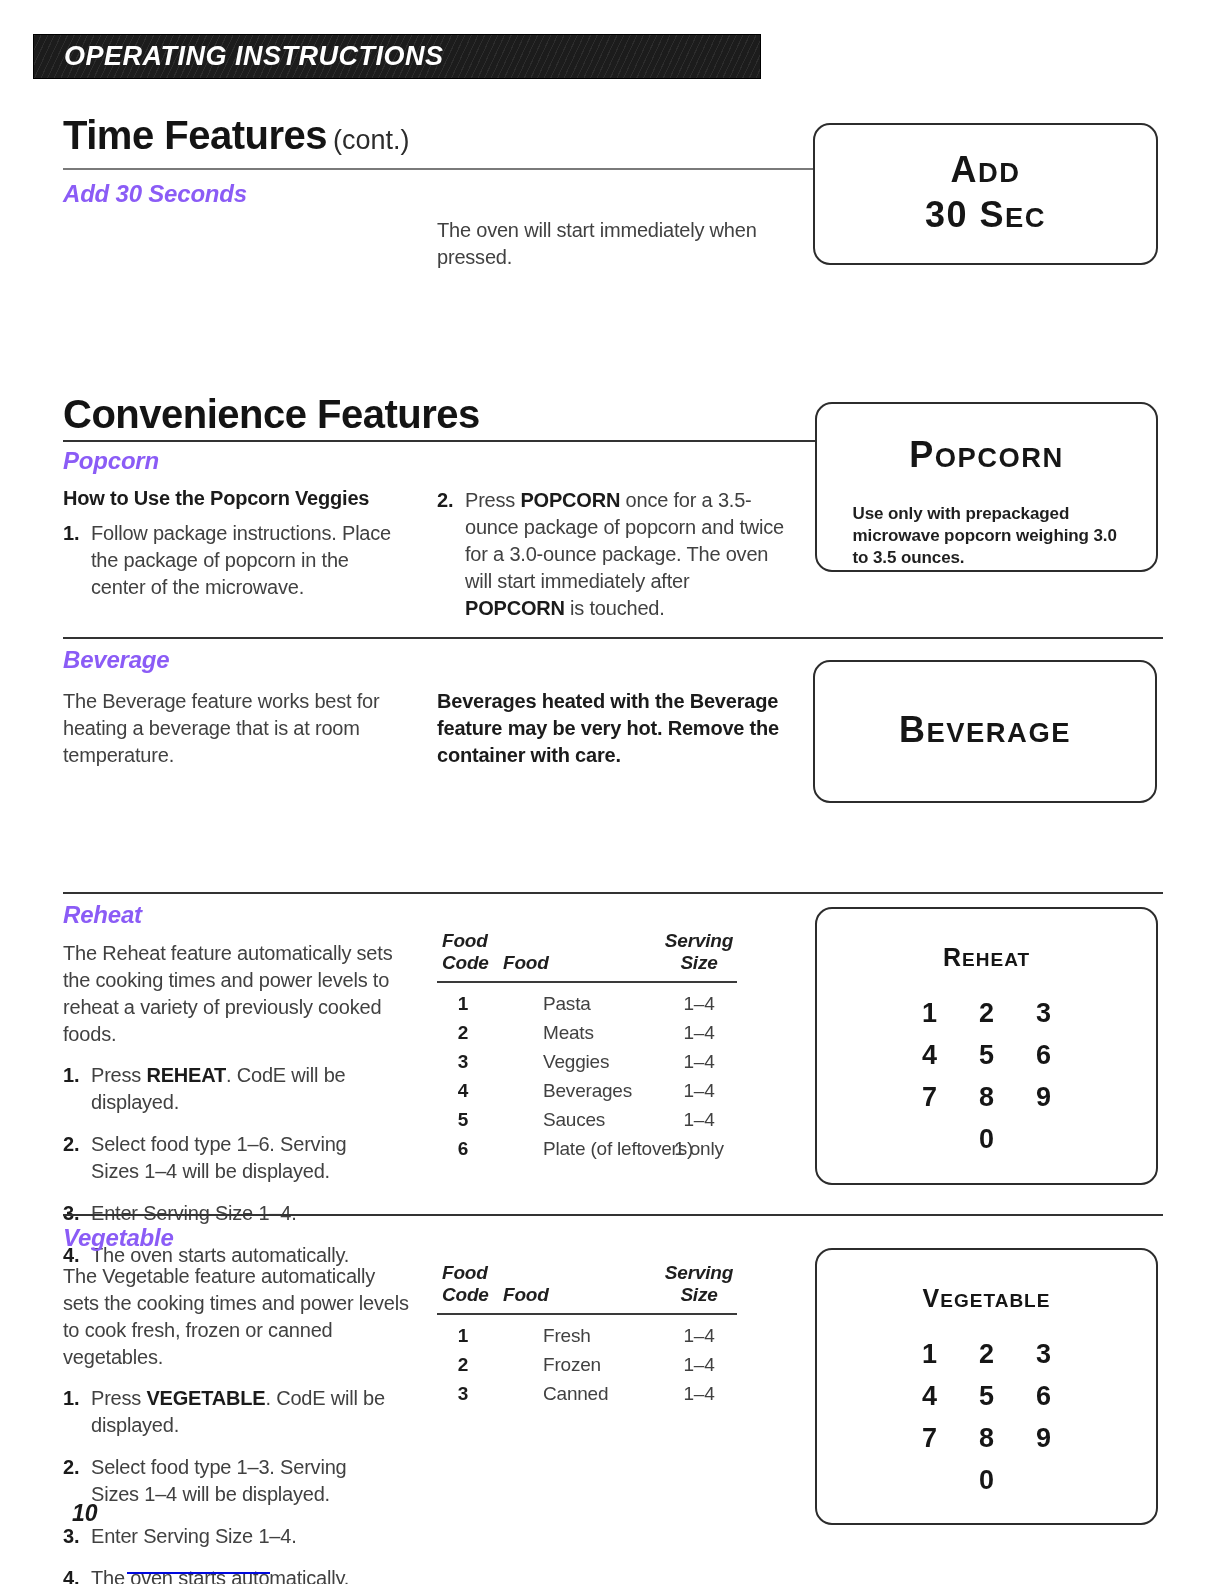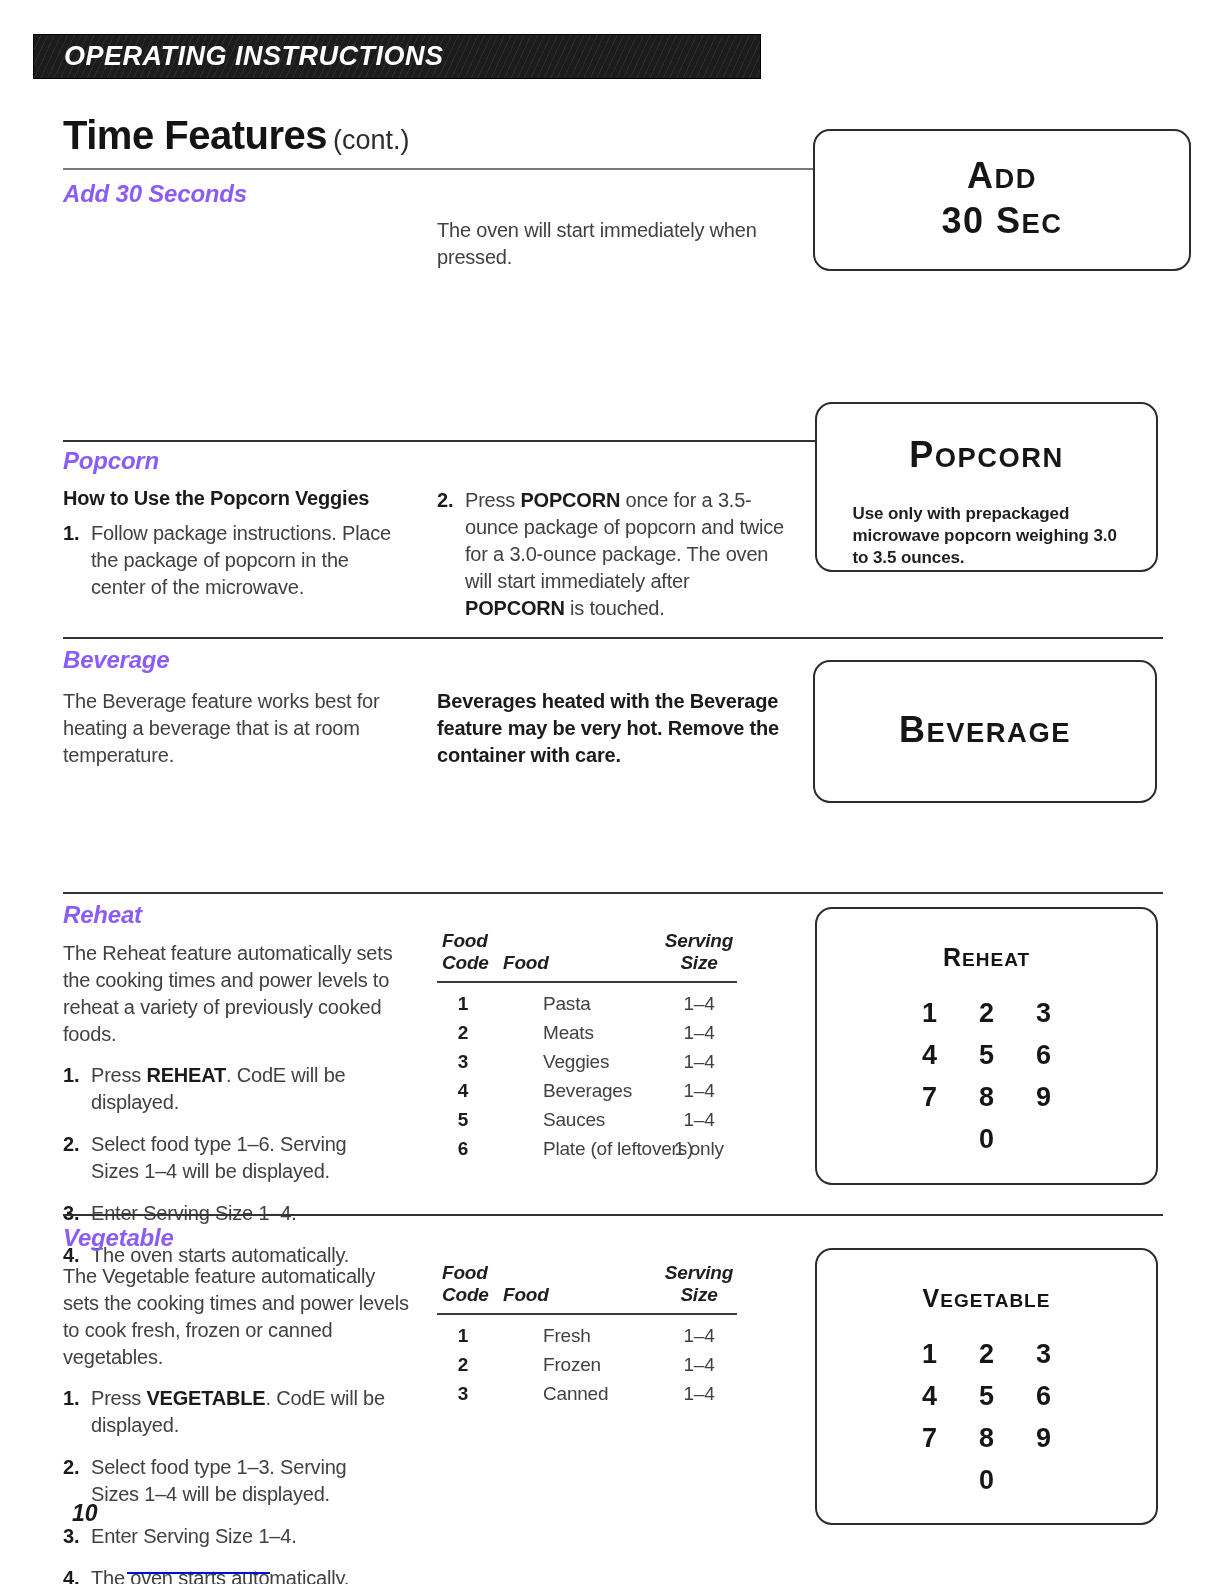--- a/index.html
+++ b/index.html
@@ -83,27 +83,28 @@
 
   <h1 class="big-title" style="top:113px"><span>Time Features</span><span class="bt-cont">(cont.)</span></h1>
   <div class="hline light" style="left:63px;top:168px;width:750px"></div>
 
   <h2 class="sub-heading" style="left:63px;top:180px">Add 30 Seconds</h2>
 
   <div class="col" style="left:437px;top:217px;width:352px">
     <p>The oven will start immediately when pressed.</p>
   </div>
 
-  <div class="panel" style="left:813px;top:129px;width:378px;height:142px">
+  <div class="panel" style="left:813px;top:123px;width:345px;height:142px">
     <div class="pad-label-lg">
       <span class="smallcaps">A<span class="sc">D</span><span class="sc">D</span></span><br>
       <span class="smallcaps">30 S<span class="sc">E</span><span class="sc">C</span></span>
     </div>
   </div>
 
+  <h1 class="big-title" style="top:392px"><span>Convenience Features</span></h1>
   <div class="hline" style="left:63px;top:440px;width:752px"></div>
 
   <h2 class="sub-heading" style="left:63px;top:447px">Popcorn</h2>
   <div class="abs lead-bold" style="left:63px;top:487px">How to Use the Popcorn Veggies</div>
 
   <div class="col" style="left:63px;top:520px;width:345px">
     <div class="step">
       <span class="num">1.</span>
       <span class="txt">Follow package instructions. Place the package of popcorn in the center of the microwave.</span>
     </div>

